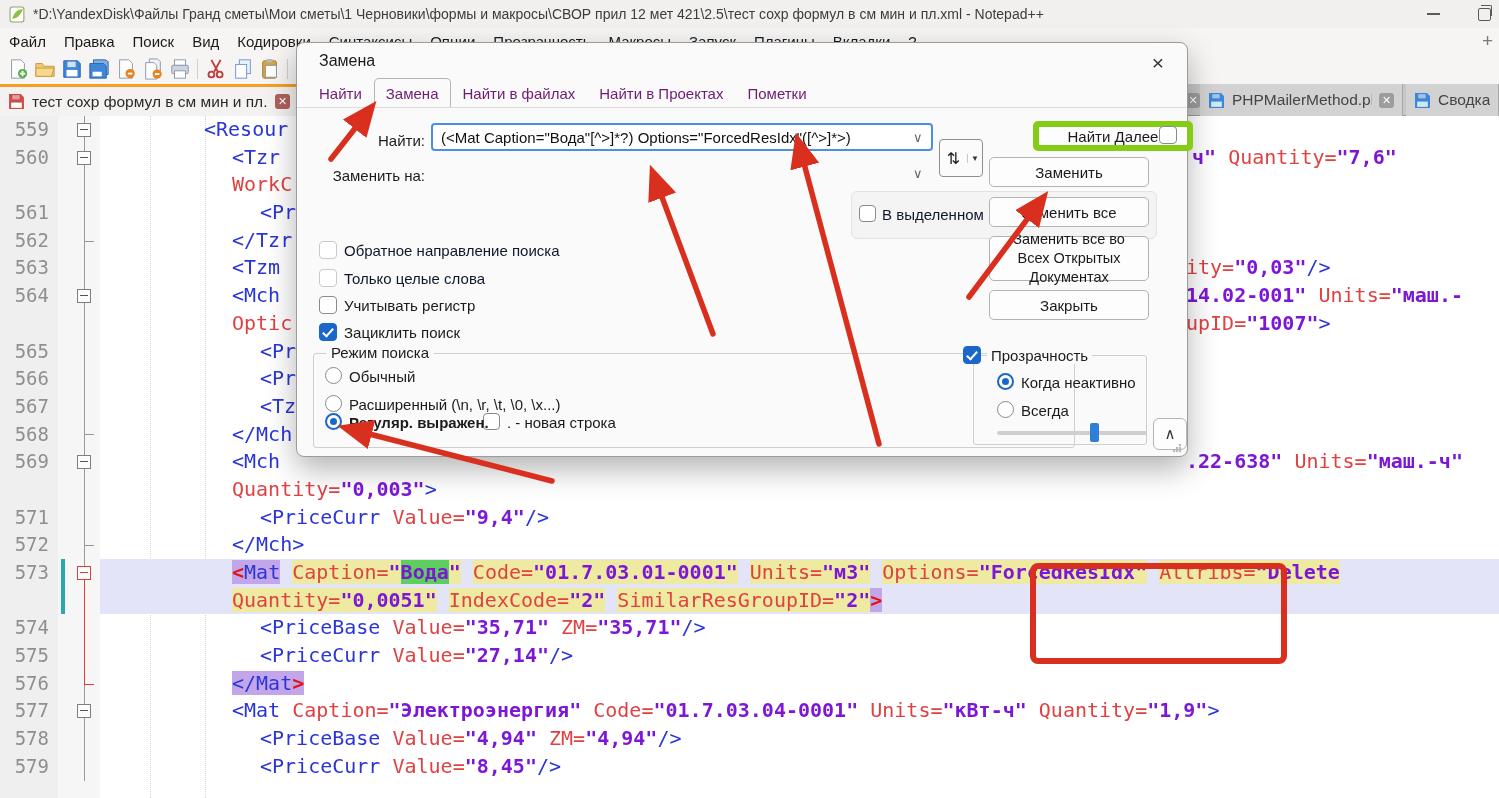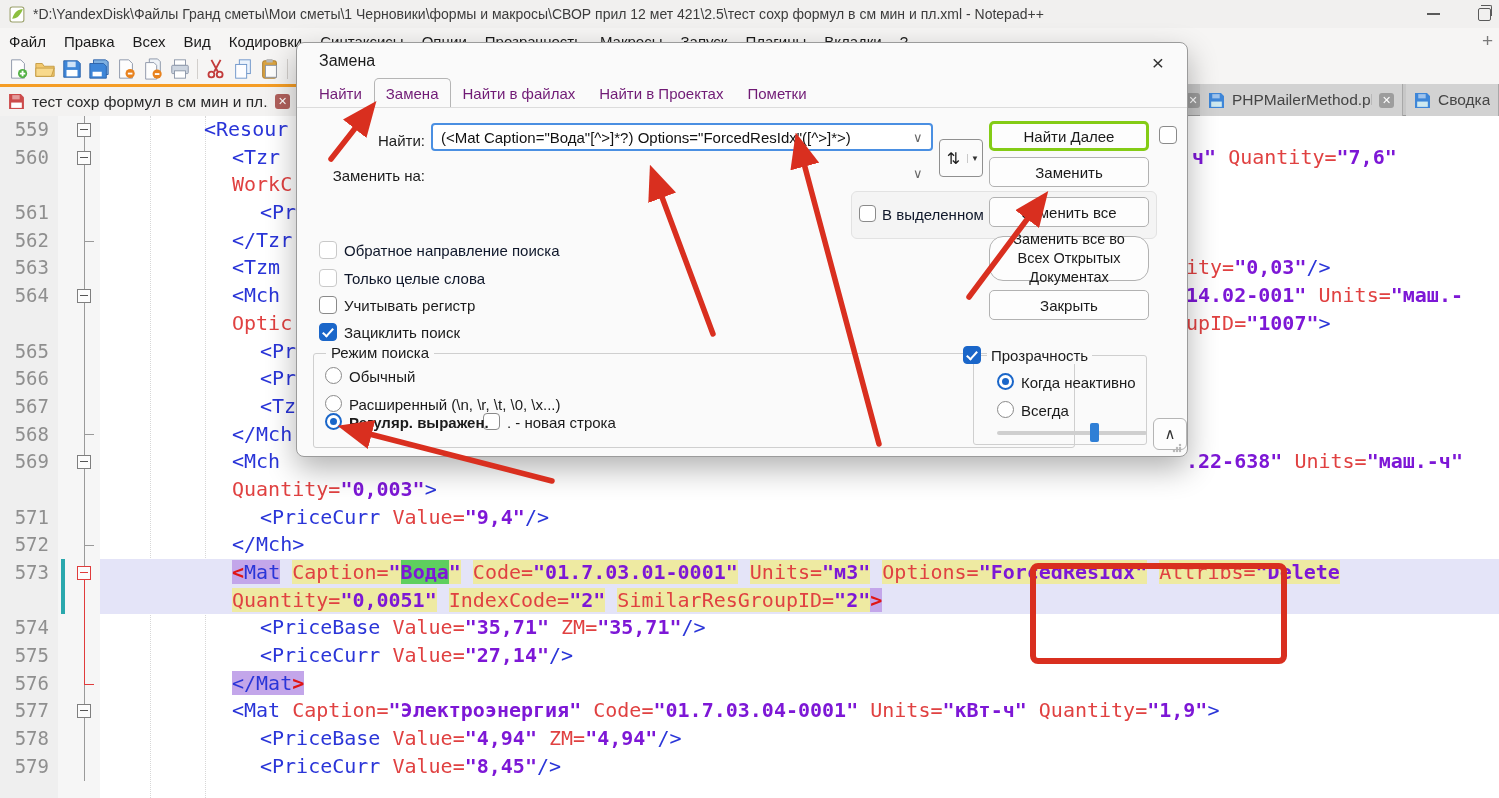--- a/index.html
+++ b/index.html
@@ -74,21 +74,21 @@
   .dtab{padding:4px 11px 5px;color:#701a75;font-size:15px;border:1px solid transparent;border-bottom:none;}
   .dtab.active{background:#fafafa;border-color:#b5b5b5;border-radius:5px 5px 0 0;padding-top:6px;position:relative;z-index:2;}
   #dlg-tabline{position:absolute;left:0;right:0;top:64px;height:0;border-top:1px solid #dcdcdc;}
   .dlabel{position:absolute;text-align:right;color:#1b1b1b;}
   .dinput{position:absolute;height:28px;background:#fff;border:1px solid #8f8f8f;border-radius:4px;
           box-sizing:border-box;font-family:"Liberation Sans",sans-serif;font-size:15px;padding:0 24px 0 8px;color:#111;}
   .dinput.focus{border:2px solid #4a8fe2;}
   .combo-chevron{position:absolute;font-size:13px;color:#666;}
   .btn{position:absolute;background:#fdfdfd;border:1px solid #b2b2b2;border-radius:5px;
        display:flex;align-items:center;justify-content:center;font-size:15px;color:#1a1a1a;box-sizing:border-box;text-align:center;}
-  .btn.primary{border:3px solid #84cc16;}
+  .btn.primary{border:6px solid #84cc16;margin-left:44px;}
   .cb{position:absolute;width:18px;height:18px;border:1px solid #8a8a8a;border-radius:4px;background:#fff;box-sizing:border-box;}
   .cb.small{width:17px;height:17px;}
   .cb.disabled{border-color:#c9c9c9;}
   .cb.checked{background:#1a66c9;border-color:#1a66c9;}
   .cb.checked::after{content:"";position:absolute;left:5px;top:2px;width:4px;height:9px;
                      border:solid #fff;border-width:0 2px 2px 0;transform:rotate(42deg);}
   .cblabel{position:absolute;font-size:15px;white-space:nowrap;}
   .cblabel.dis{color:#0f172a;text-align:right;}
   .radio{position:absolute;width:17px;height:17px;border:1px solid #8a8a8a;border-radius:50%;background:#fff;box-sizing:border-box;}
   .radio.sel{border:2px solid #1a66c9;}
@@ -127,21 +127,21 @@
     <span id="win-title">*D:\YandexDisk\Файлы Гранд сметы\Мои сметы\1 Черновики\формы и макросы\СВОР прил 12  мет 421\2.5\тест сохр формул в см мин и пл.xml - Notepad++</span>
     <div id="win-controls">
       <span class="wc-min"></span>
       <span class="wc-restore"></span>
     </div>
   </div>
 
   <div id="menubar">
       <span class="menu-item">Файл</span>
       <span class="menu-item">Правка</span>
-      <span class="menu-item">Всех</span>
+      <span class="menu-item">Поиск</span>
       <span class="menu-item">Вид</span>
       <span class="menu-item">Кодировки</span>
       <span class="menu-item">Синтаксисы</span>
       <span class="menu-item">Опции</span>
       <span class="menu-item">Прозрачность</span>
       <span class="menu-item">Макросы</span>
       <span class="menu-item">Запуск</span>
       <span class="menu-item">Плагины</span>
       <span class="menu-item">Вкладки</span>
       <span class="menu-item">?</span>
@@ -482,21 +482,21 @@
 
     <div class="btn primary" style="left:692px;top:78px;width:160px;height:30px;">Найти Далее</div>
     <span class="cb" style="left:862px;top:83px;"></span>
     <div class="btn" style="left:692px;top:114px;width:160px;height:30px;">Заменить</div>
 
     <div id="sel-group"></div>
     <span class="cb small" style="left:562px;top:162px;"></span>
     <span class="cblabel dis" style="left:585px;top:163px;">В выделенном</span>
     <div class="btn" style="left:692px;top:154px;width:160px;height:30px;">Заменить все</div>
 
-    <div class="btn" style="left:692px;top:193px;width:160px;height:45px;font-size:14.5px;padding:2px 6px;line-height:1.3;border-radius:14px;">Заменить все во Всех Открытых Документах</div>
+    <div class="btn" style="left:692px;top:193px;width:160px;height:45px;font-size:14.5px;padding:2px 6px;line-height:1.3;">Заменить все во Всех Открытых Документах</div>
     <div class="btn" style="left:692px;top:247px;width:160px;height:30px;">Закрыть</div>
 
     <div id="dlg-options"></div>
 
     <div class="groupbox" style="left:16px;top:310px;width:760px;height:93px;">
       <span class="legend" style="left:12px;top:-10px;">Режим поиска</span>
     </div>
     <div id="mode-radios"></div>
     <span class="cb small" style="left:186px;top:370px;"></span>
     <span class="cblabel" style="left:210px;top:371px;">. - новая строка</span>

